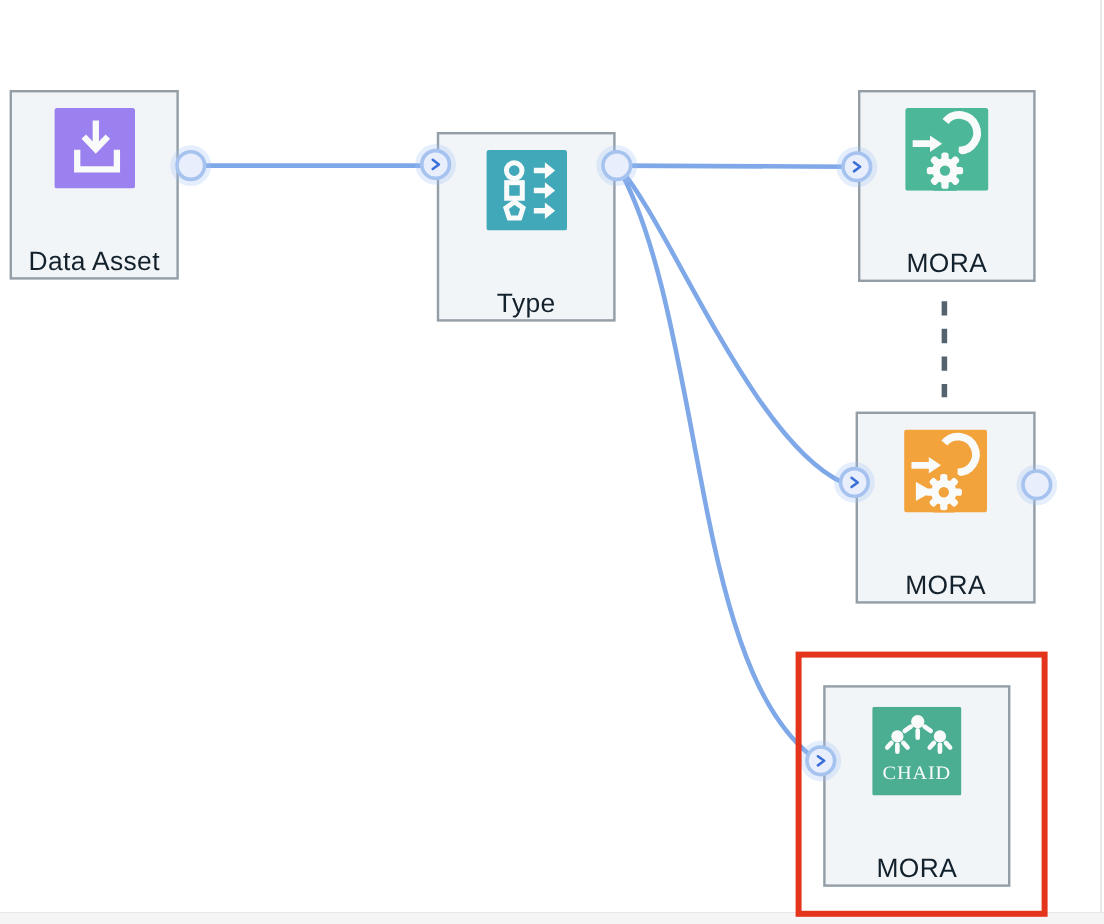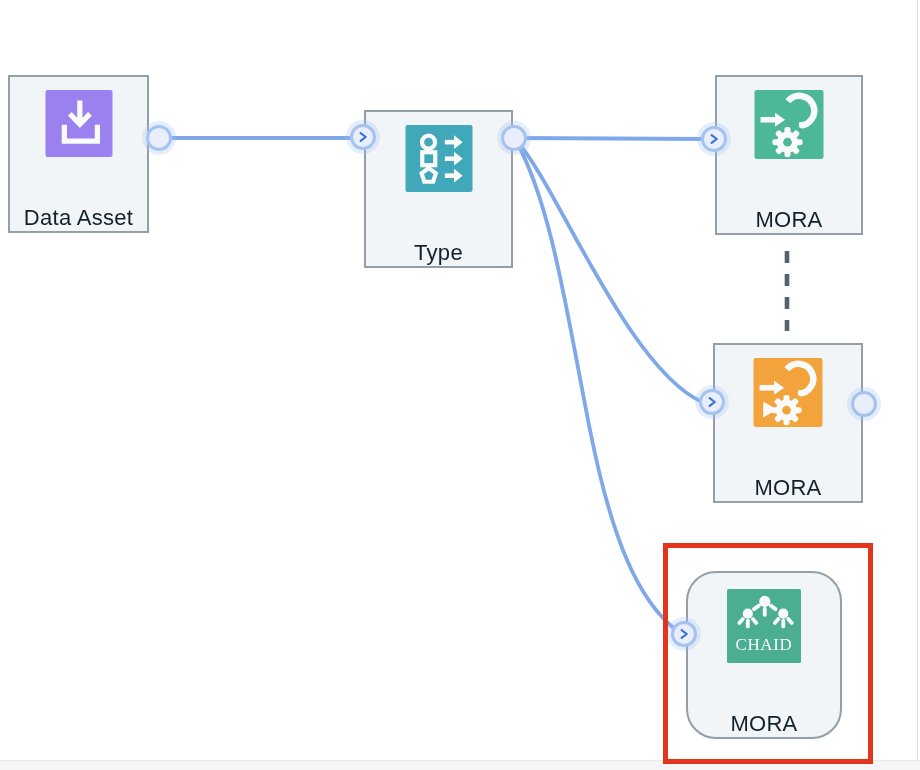--- a/index.html
+++ b/index.html
@@ -124,21 +124,21 @@
         <rect x="13.9" y="17.2" width="2.8" height="14" rx="1" fill="var(--glyph-white)" transform="rotate(90 15.3 24.2)"></rect>
         <rect x="13.9" y="17.2" width="2.8" height="14" rx="1" fill="var(--glyph-white)" transform="rotate(135 15.3 24.2)"></rect>
         <circle cx="15.3" cy="24.2" r="4.9" fill="var(--glyph-white)"></circle>
         <circle cx="15.3" cy="24.2" r="2" fill="var(--node-orange)"></circle>
       </g>
       <polygon points="4.5,20.2 11,23.9 4.5,27.6" fill="var(--glyph-white)"></polygon>
     </svg>
     <div class="nlabel">MORA</div>
   </div>
 
-  <div class="node" style="left:686px; top:571px; width:156px; height:168px;border-radius:30px;">
+  <div class="node" style="left:686px; top:571px; width:156px; height:168px;">
     <svg class="nicon" width="104" height="104" viewBox="0 0 96 96" style="margin-top:16px;">
       <rect x="0" y="0" width="96" height="96" rx="2" fill="var(--node-chaid-green)"></rect>
       <g fill="var(--glyph-white)">
         <circle cx="49" cy="16" r="7.2"></circle>
         <circle cx="27" cy="32" r="6.6"></circle>
         <circle cx="73" cy="32" r="6.6"></circle>
       </g>
       <g stroke="var(--glyph-white)" stroke-width="5" stroke-linecap="round">
         <path d="M41.5 21.4 L35 26.1"></path>
         <path d="M49 25.5 L49 33.5"></path>

